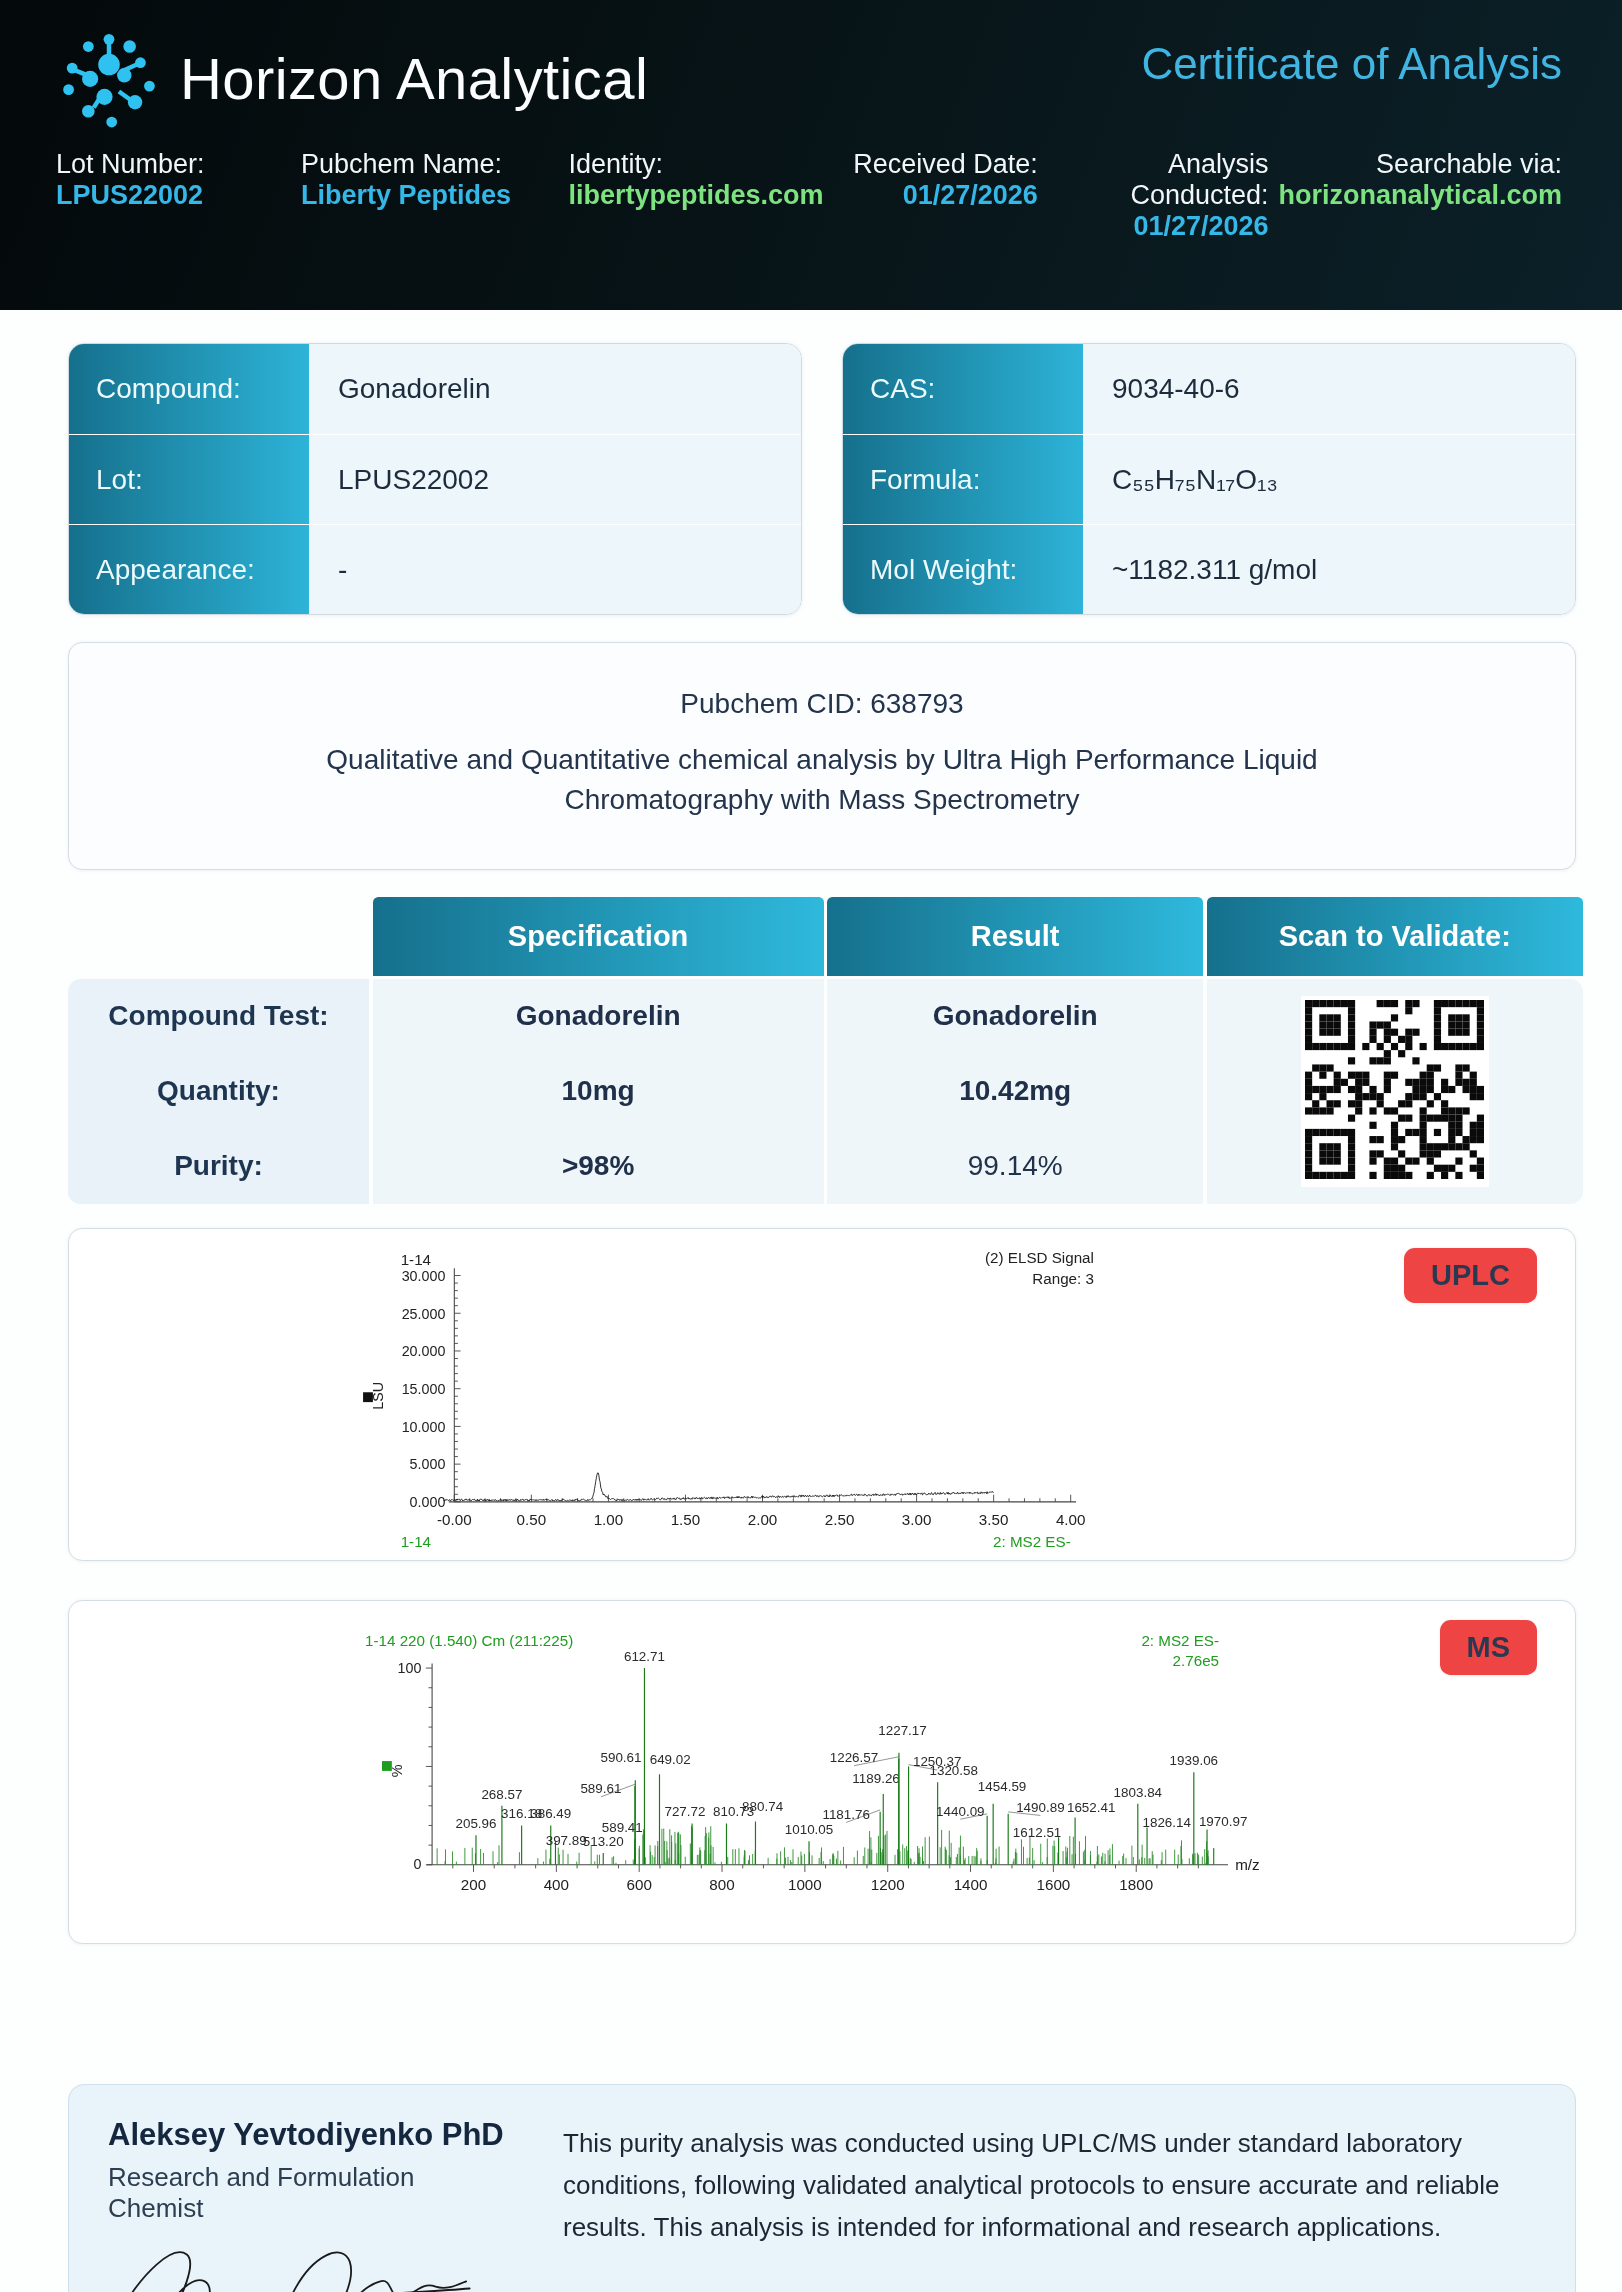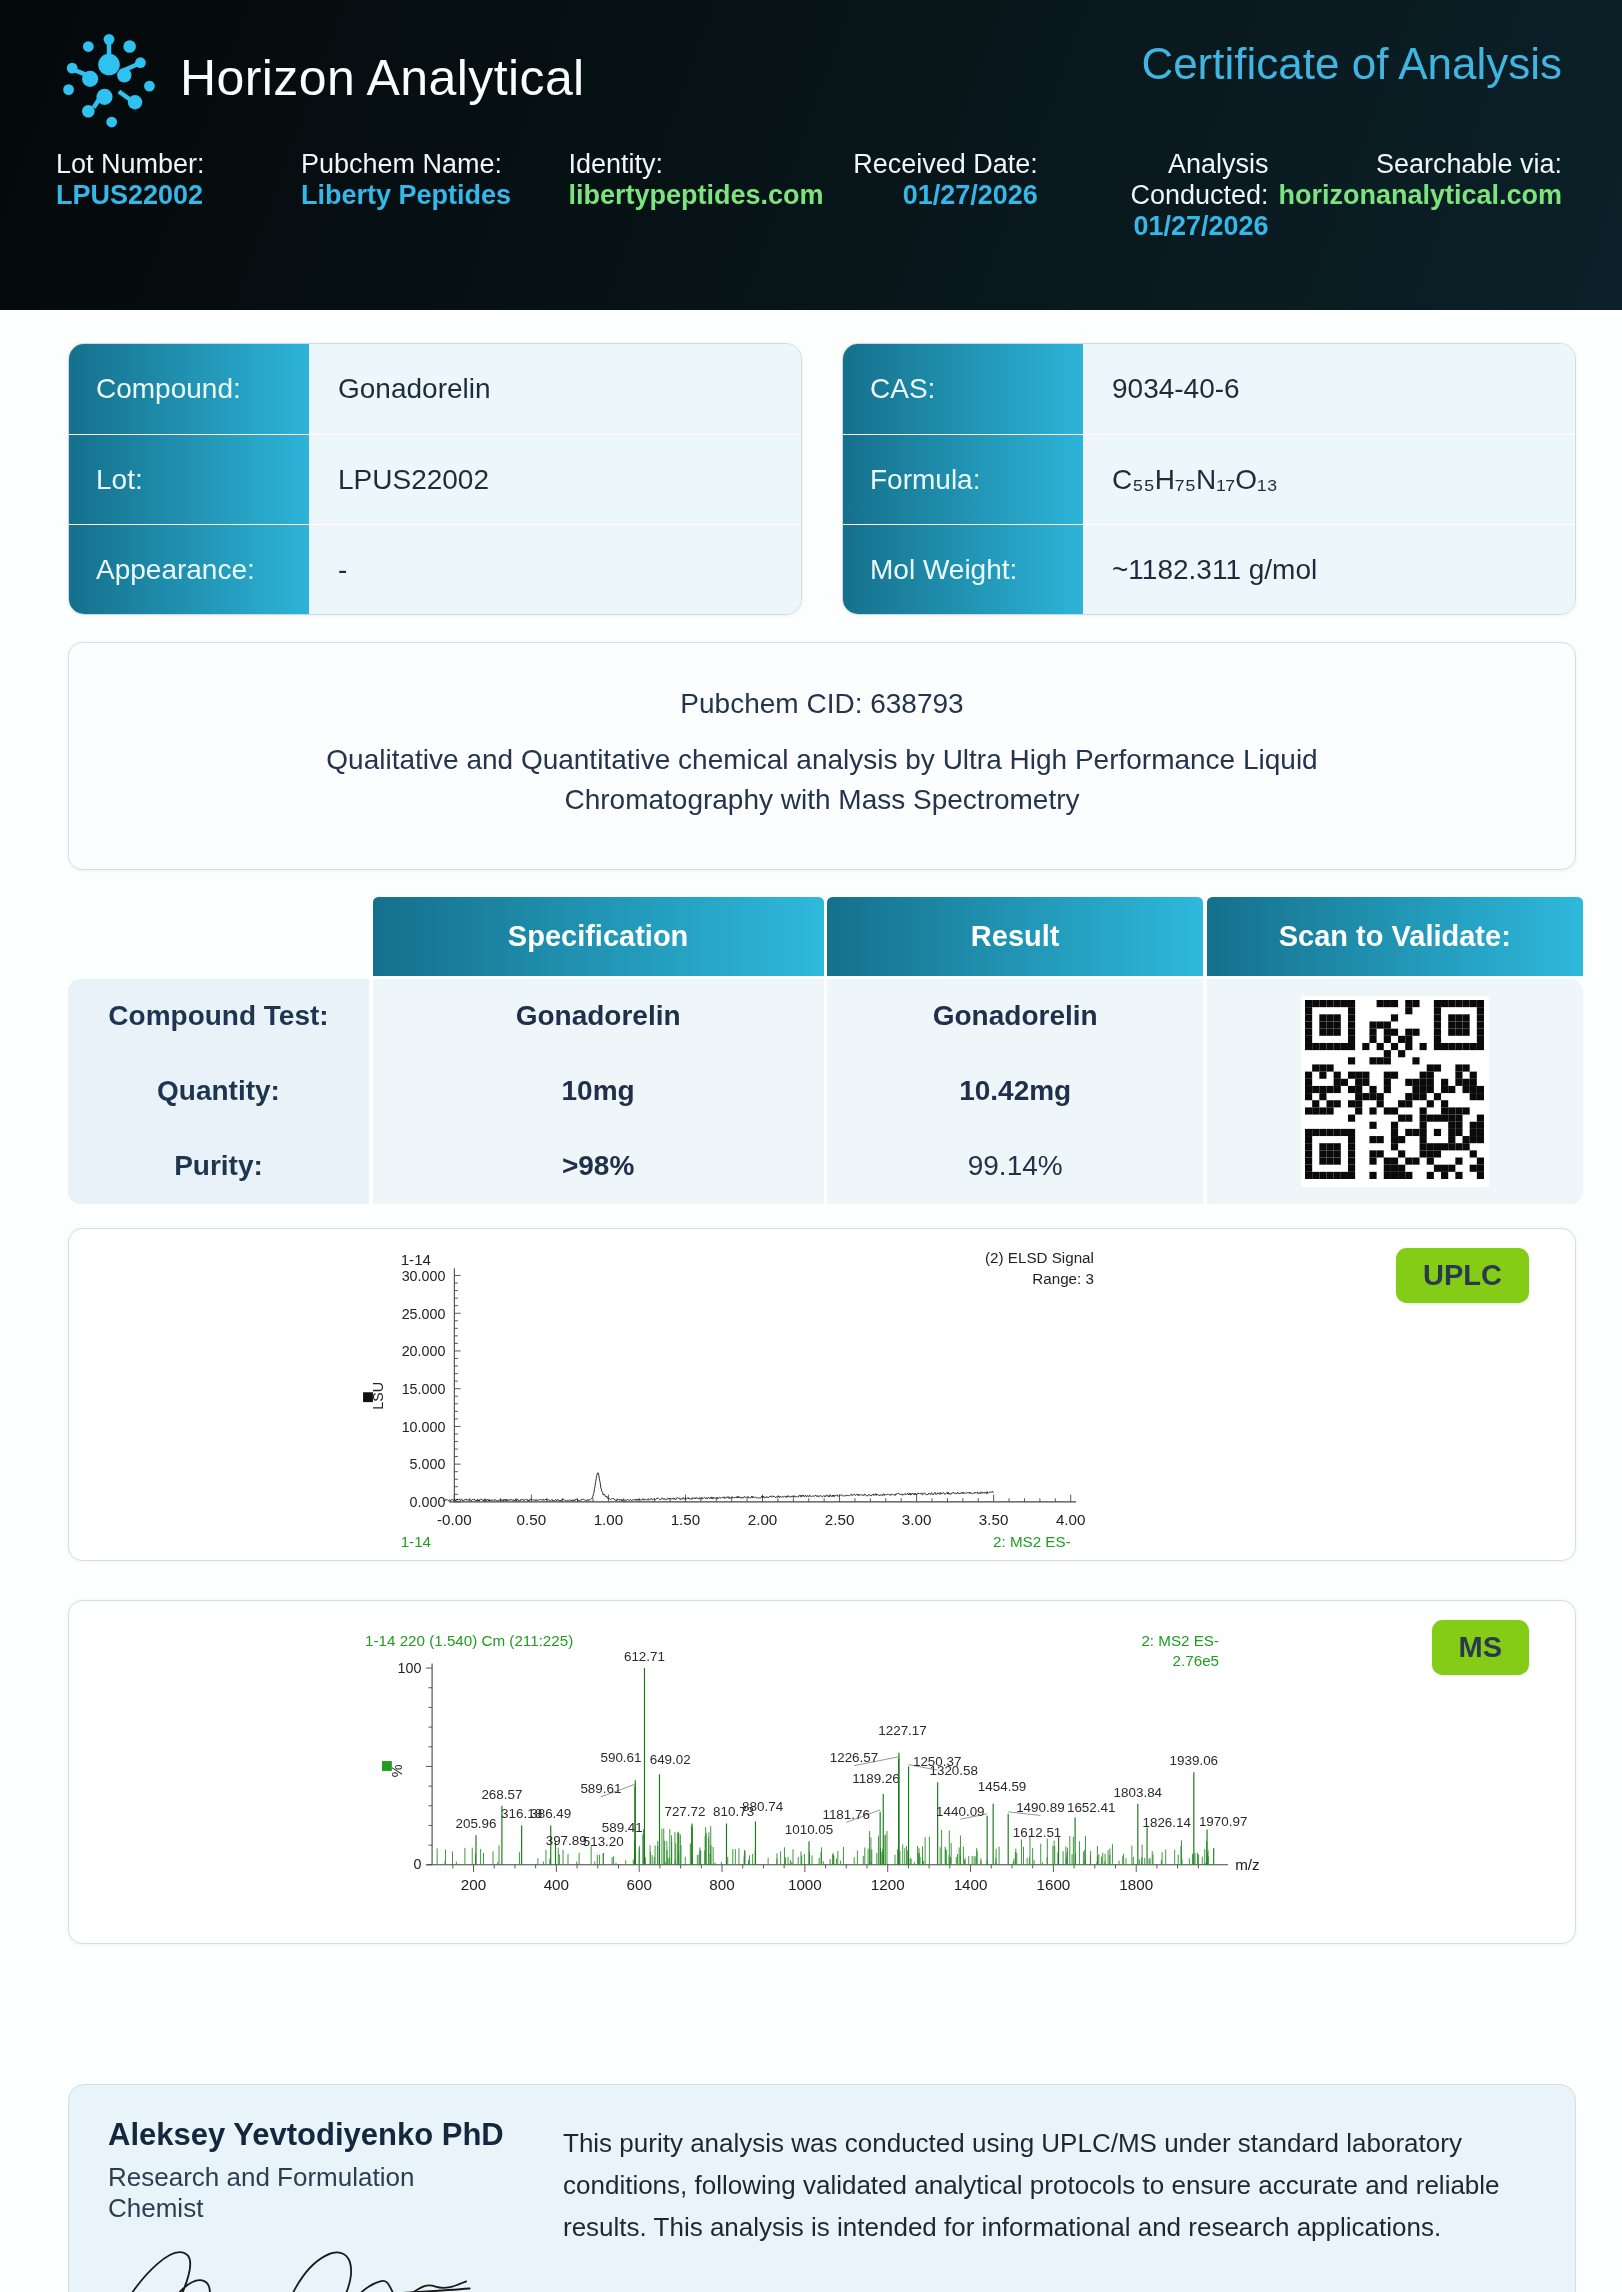--- a/index.html
+++ b/index.html
@@ -3,21 +3,21 @@
 <meta charset="utf-8">
 <style>
   * { margin:0; padding:0; box-sizing:border-box; }
   html,body { width:1623px; background:#ffffff; font-family:"Liberation Sans", "DejaVu Sans", sans-serif; }
   .page { position:relative; width:1623px; height:2293px; background:#fdfefe; overflow:hidden; }
 
   
   .topbar { height:310px; background:linear-gradient(110deg,#04090b 0%,#071316 45%,#0a1c22 80%,#0b2028 100%); color:#f5fafc; padding:25px 61px 0 56px; }
   .brand-row { display:flex; justify-content:space-between; align-items:flex-start; }
   .brand { display:flex; align-items:center; gap:18px; }
-  .brand-name { font-size:50px; font-weight:500; letter-spacing:0.4px; color:#fbfdfe; }
+  .brand-name { font-size:58px; font-weight:500; letter-spacing:0.4px; color:#fbfdfe; }
   .doc-title { font-size:44px; font-weight:400; color:#41b5e2; margin-top:14.3px; }
   .meta-row { display:flex; justify-content:space-between; margin-top:18px; font-size:27px; }
   .meta-col { display:flex; flex-direction:row; gap:9.9px; }
   .meta-col.right { text-align:right; }
   .meta-item .lbl { color:#f2f6f8; display:inline-block; }
   .meta-col.left .lbl { width:235px; }
   .meta-item .val { font-weight:bold; }
   .val-cyan { color:#35b7e8; }
   .val-green { color:#7ce37f; }
 
@@ -50,21 +50,21 @@
   .spec-val.normal { font-weight:normal; color:#22324a; }
   .qr-cell { grid-column:4; grid-row:1 / span 3; background:#eef6fa; display:flex; align-items:center; justify-content:center; height:auto; }
   .qr-box { background:#ffffff; padding:4.5px; }
   .rounded-tl { border-top-left-radius:12.5px; } .rounded-bl { border-bottom-left-radius:12.5px; }
   .rounded-tr { border-top-right-radius:12.5px; } .rounded-br { border-bottom-right-radius:12.5px; }
 
   
   .chart-card { position:relative; margin-top:24px; background:#ffffff; }
   .chart-card.uplc { height:333px; }
   .chart-card.ms { height:344px; margin-top:39px; }
-  .chart-badge { position:absolute; top:19.7px; right:46px; background:#84cc16; border-radius:10.7px; padding:10.7px 27px; font-size:29px; font-weight:bold; color:#2b3950; box-shadow:0 0.9px 2.7px rgba(0,0,0,.08); }
+  .chart-badge { position:absolute; top:19.7px; right:38px; background:#ef4444; border-radius:10.7px; padding:10.7px 27px; font-size:29px; font-weight:bold; color:#2b3950; box-shadow:0 0.9px 2.7px rgba(0,0,0,.08); }
   .chart-svg { position:absolute; left:0; top:0; }
 
   
   .sig-card { margin-top:140px; height:230px; background:#e9f3fa; border:0.9px solid #cfe0ec; border-radius:16px; padding:32px 43px 14.3px 39px; display:flex; gap:50px; }
   .sig-left { width:405px; flex:none; }
   .sig-name { font-size:31px; font-weight:bold; color:#14273e; }
   .sig-title { font-size:26px; color:#2c3e50; margin-top:9px; }
   .sig-script { margin-top:7.2px; }
   .sig-right { flex:1; font-size:26px; color:#1d2633; line-height:1.62; padding-top:5.4px; }
 </style>

